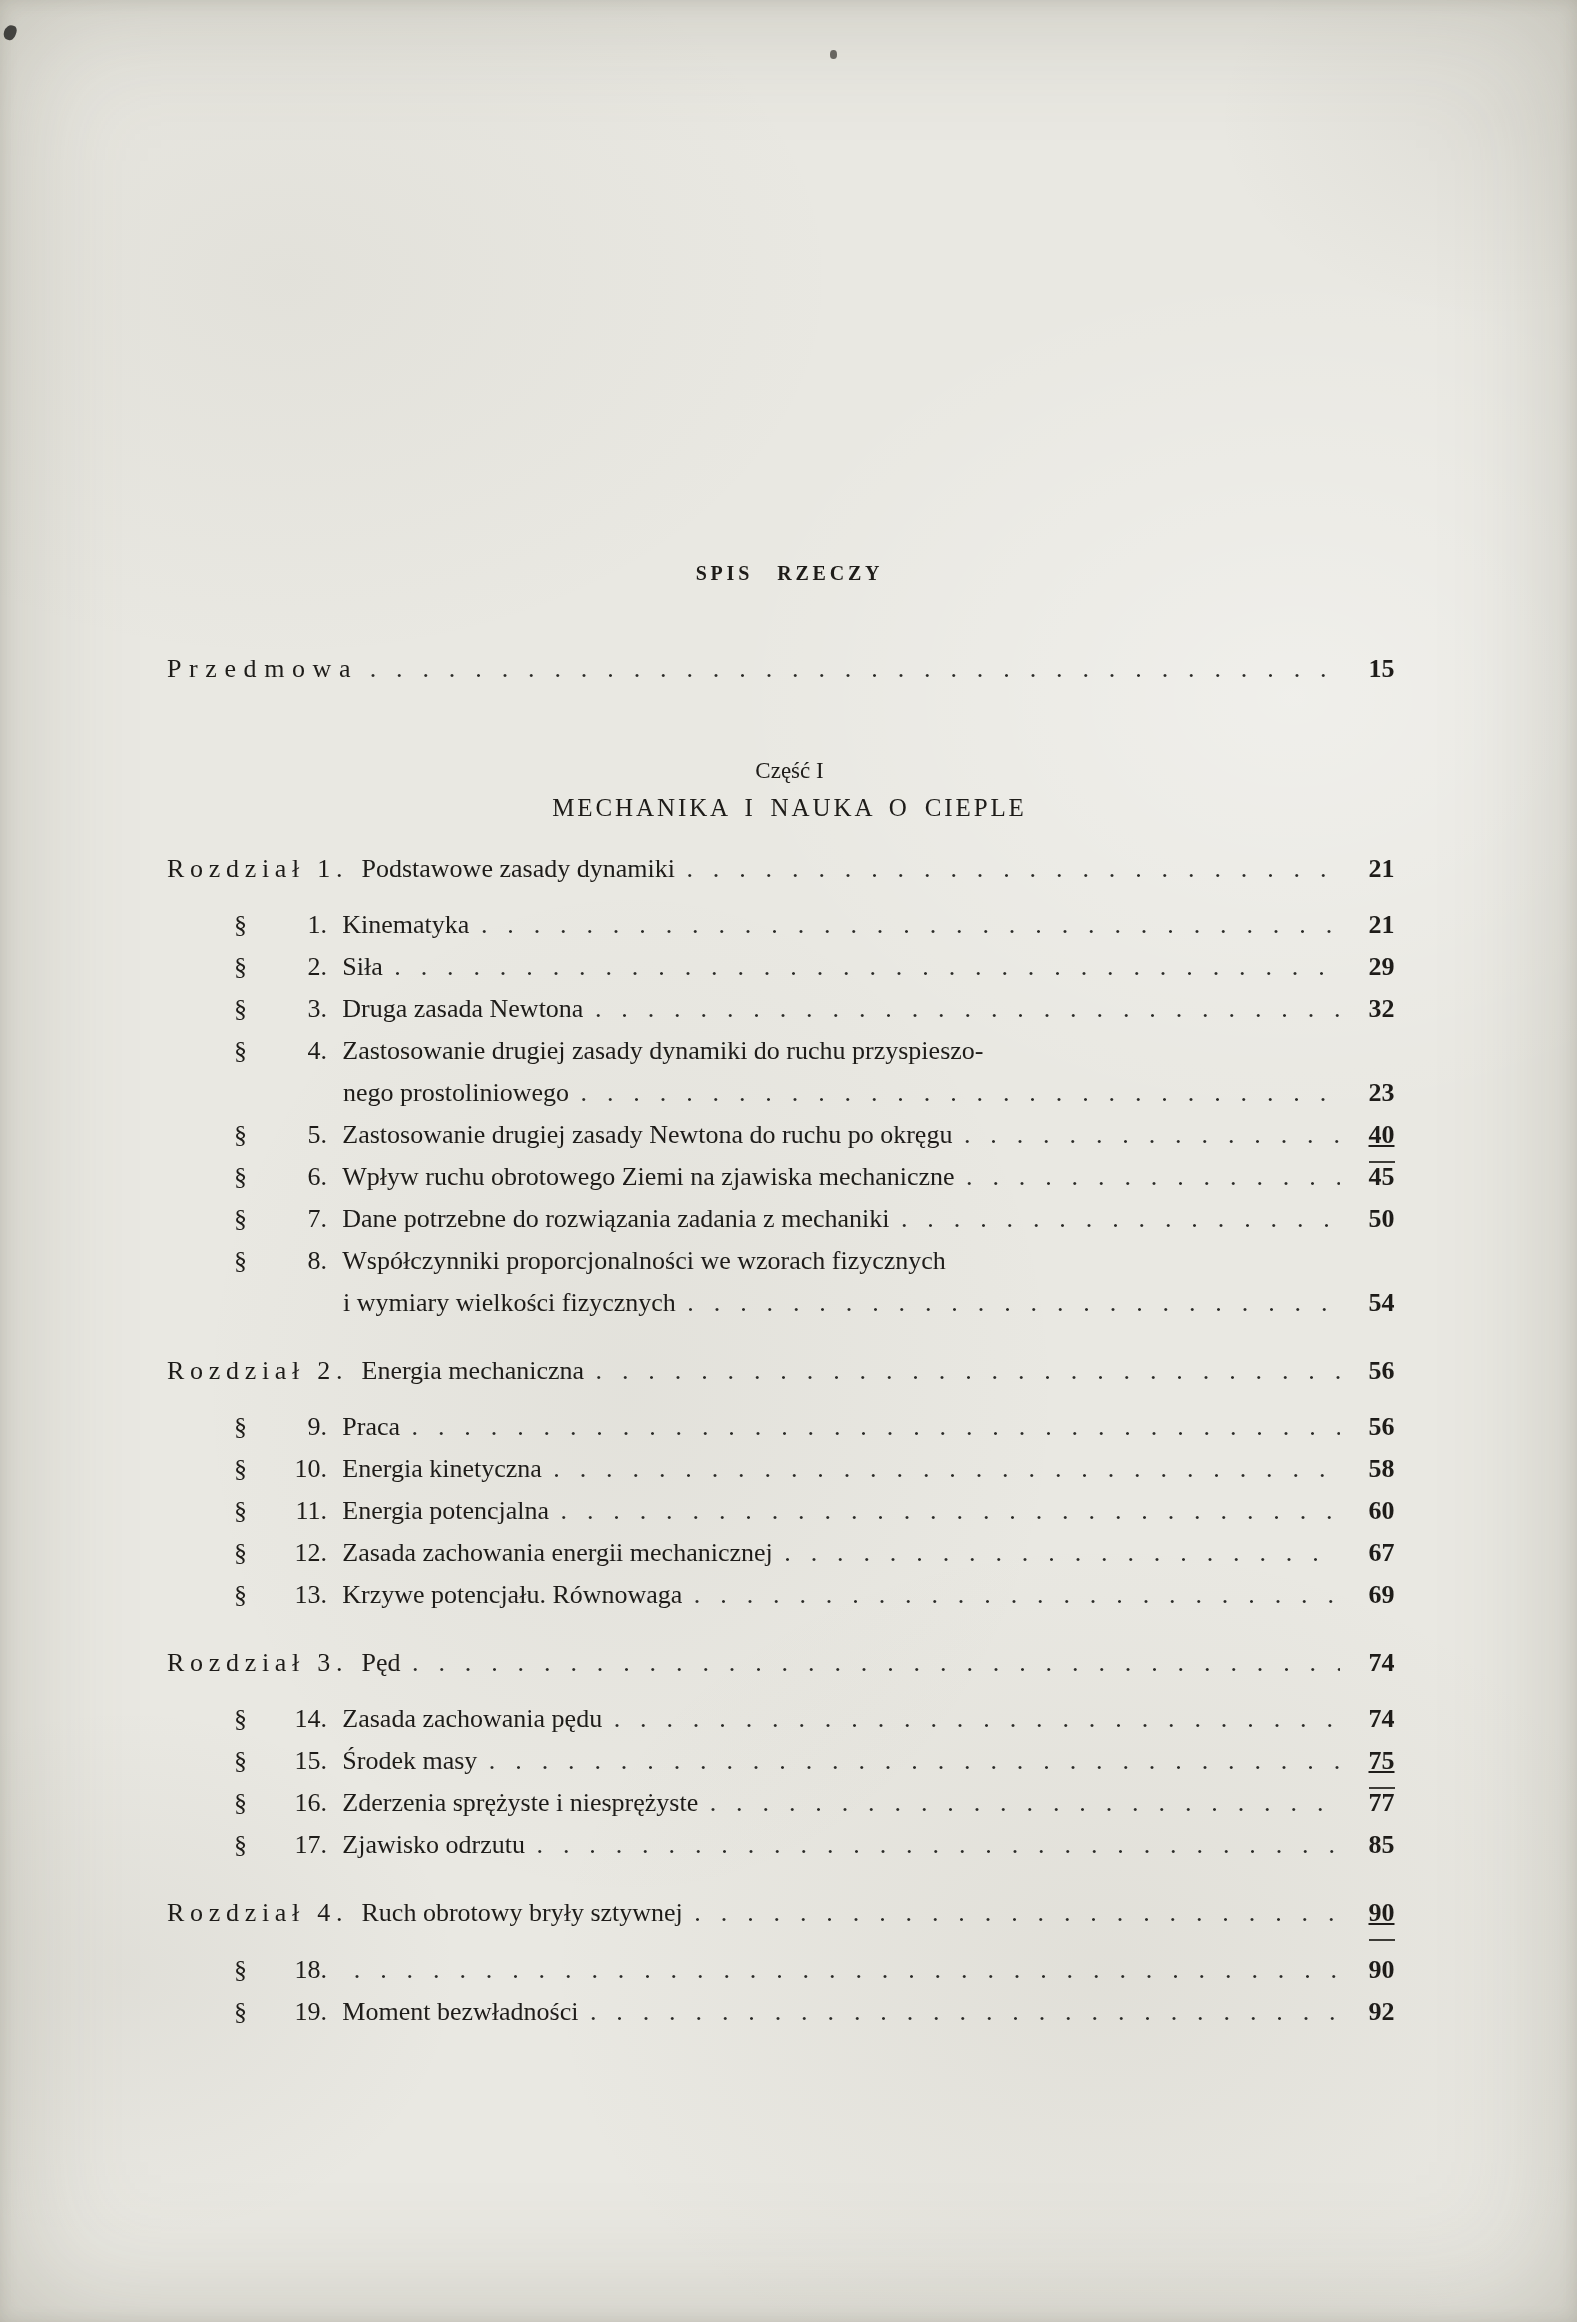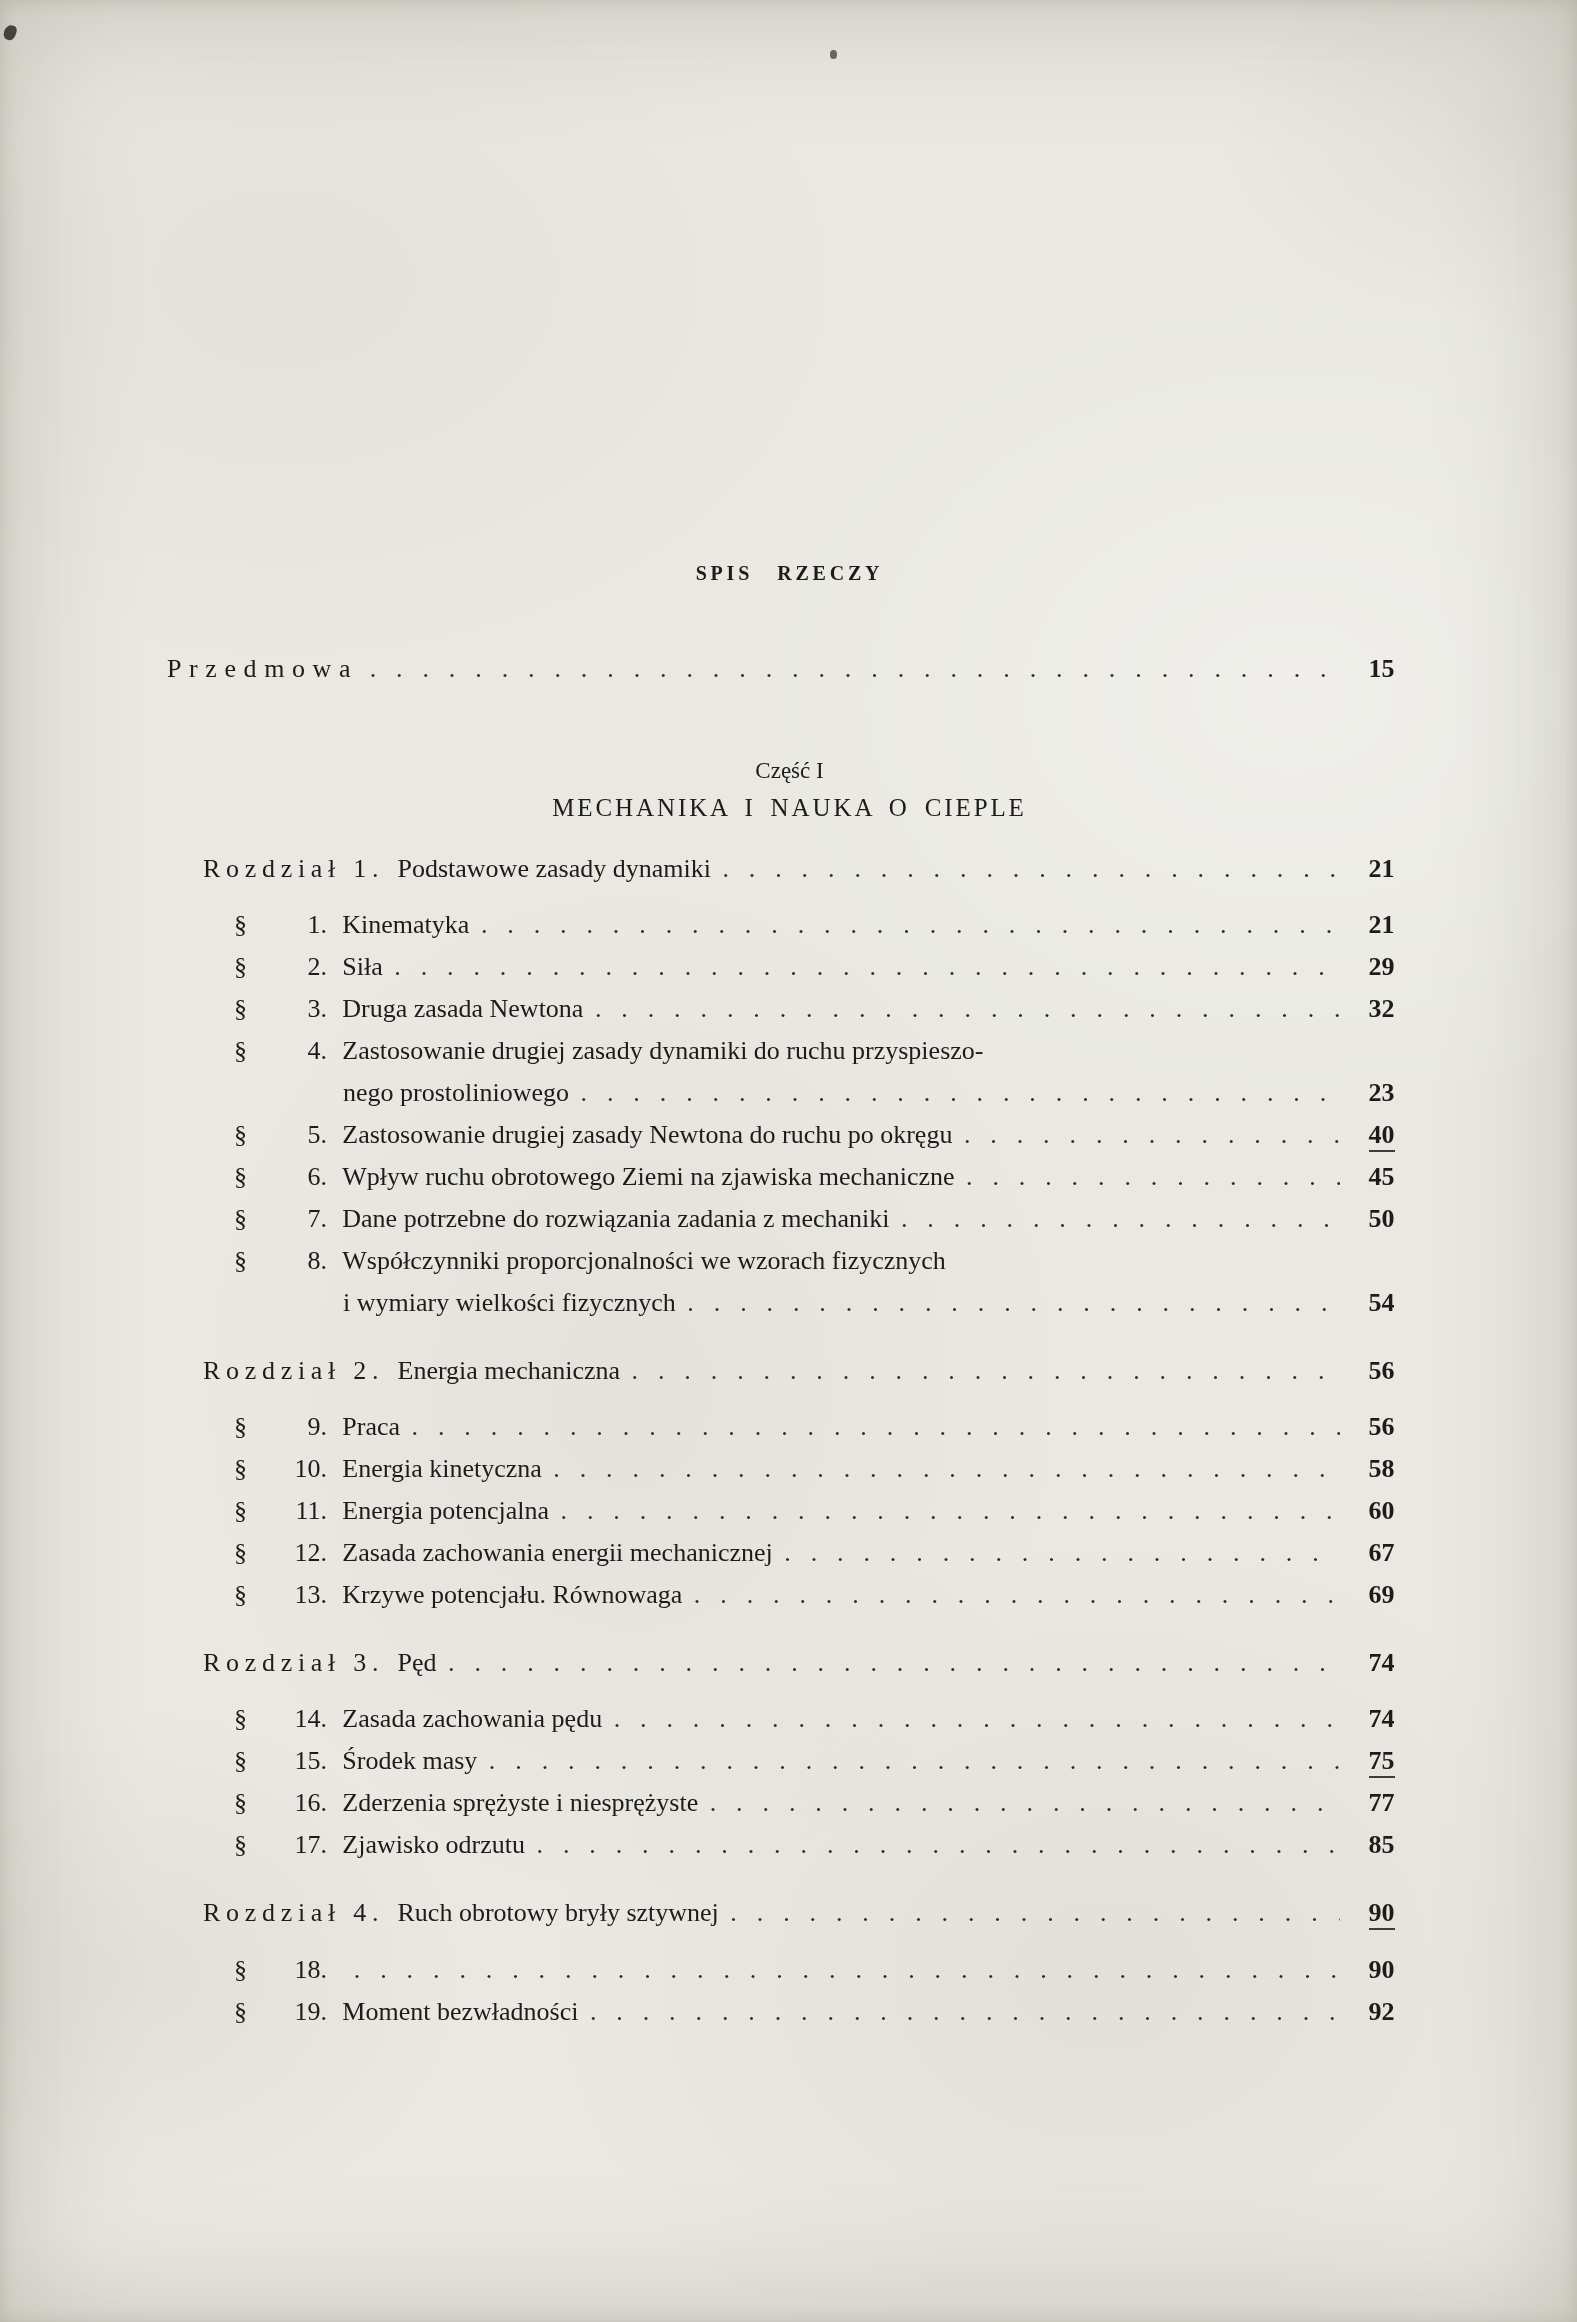--- a/index.html
+++ b/index.html
@@ -35,30 +35,30 @@
 
   .row { display:flex; align-items:baseline; line-height:42px; font-size:26px; }
 
   .leader { flex:1 1 auto; overflow:hidden; white-space:nowrap;
             margin:0 11.5px 0 11.5px; color:#2b2b28; }
   .leader::after {
     content:". . . . . . . . . . . . . . . . . . . . . . . . . . . . . . . . . . . . . . . . . . . . . . . . . . . . . . . . . . . . . . . .";
     letter-spacing:6.7px;
   }
   .pg { flex:0 0 auto; min-width:61px; text-align:center; font-weight:bold; }
-  .u  { border-bottom:2.9px solid rgba(32,30,26,0.85); padding-bottom:1px; }
+  .u  { border-bottom:2.9px solid rgba(32,30,26,0.85); padding-bottom:12px;text-decoration:underline; }
 
   .preface-row { margin-bottom:68px; }
   .preface-label { letter-spacing:7.6px; }
 
   .part-label   { text-align:center; font-size:23px; margin:0 0 9.6px 0; }
   .part-heading { text-align:center; font-size:25px; letter-spacing:2.9px; margin:0 0 25px 0; word-spacing:5.7px; }
 
   .chapter-row { margin-top:26px; margin-bottom:14.3px; }
-  .ch-label { letter-spacing:5.7px; margin-right:13.4px; white-space:nowrap;margin-left:36px; }
+  .ch-label { letter-spacing:5.7px; margin-right:13.4px; white-space:nowrap; }
   .ch-title { white-space:nowrap; }
 
   .sec .mark  { flex:0 0 38px; margin-left:67px; }
   .sec .num   { flex:0 0 55px; text-align:right; margin-right:15.3px; }
   .sec .t     { white-space:nowrap; }
   .cont-sp    { flex:0 0 176px; }
 </style>
 </head>
 <body>
 

